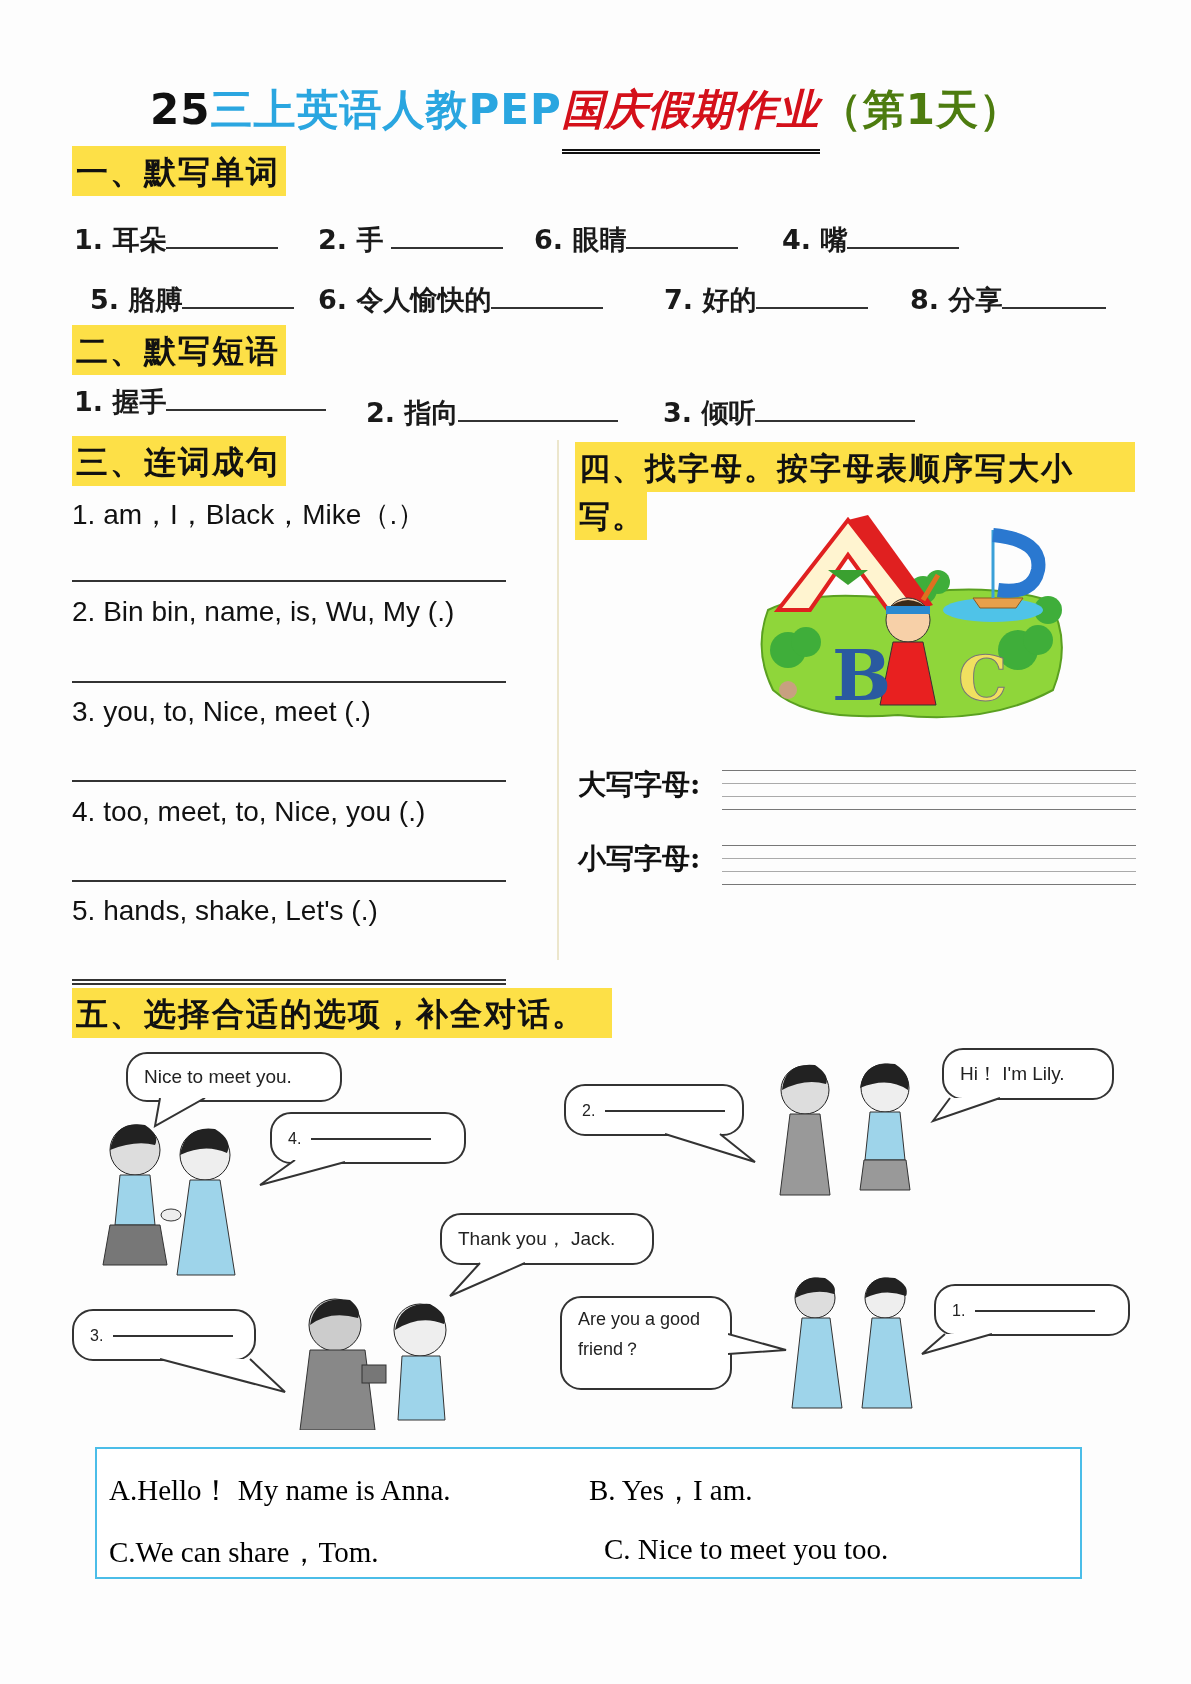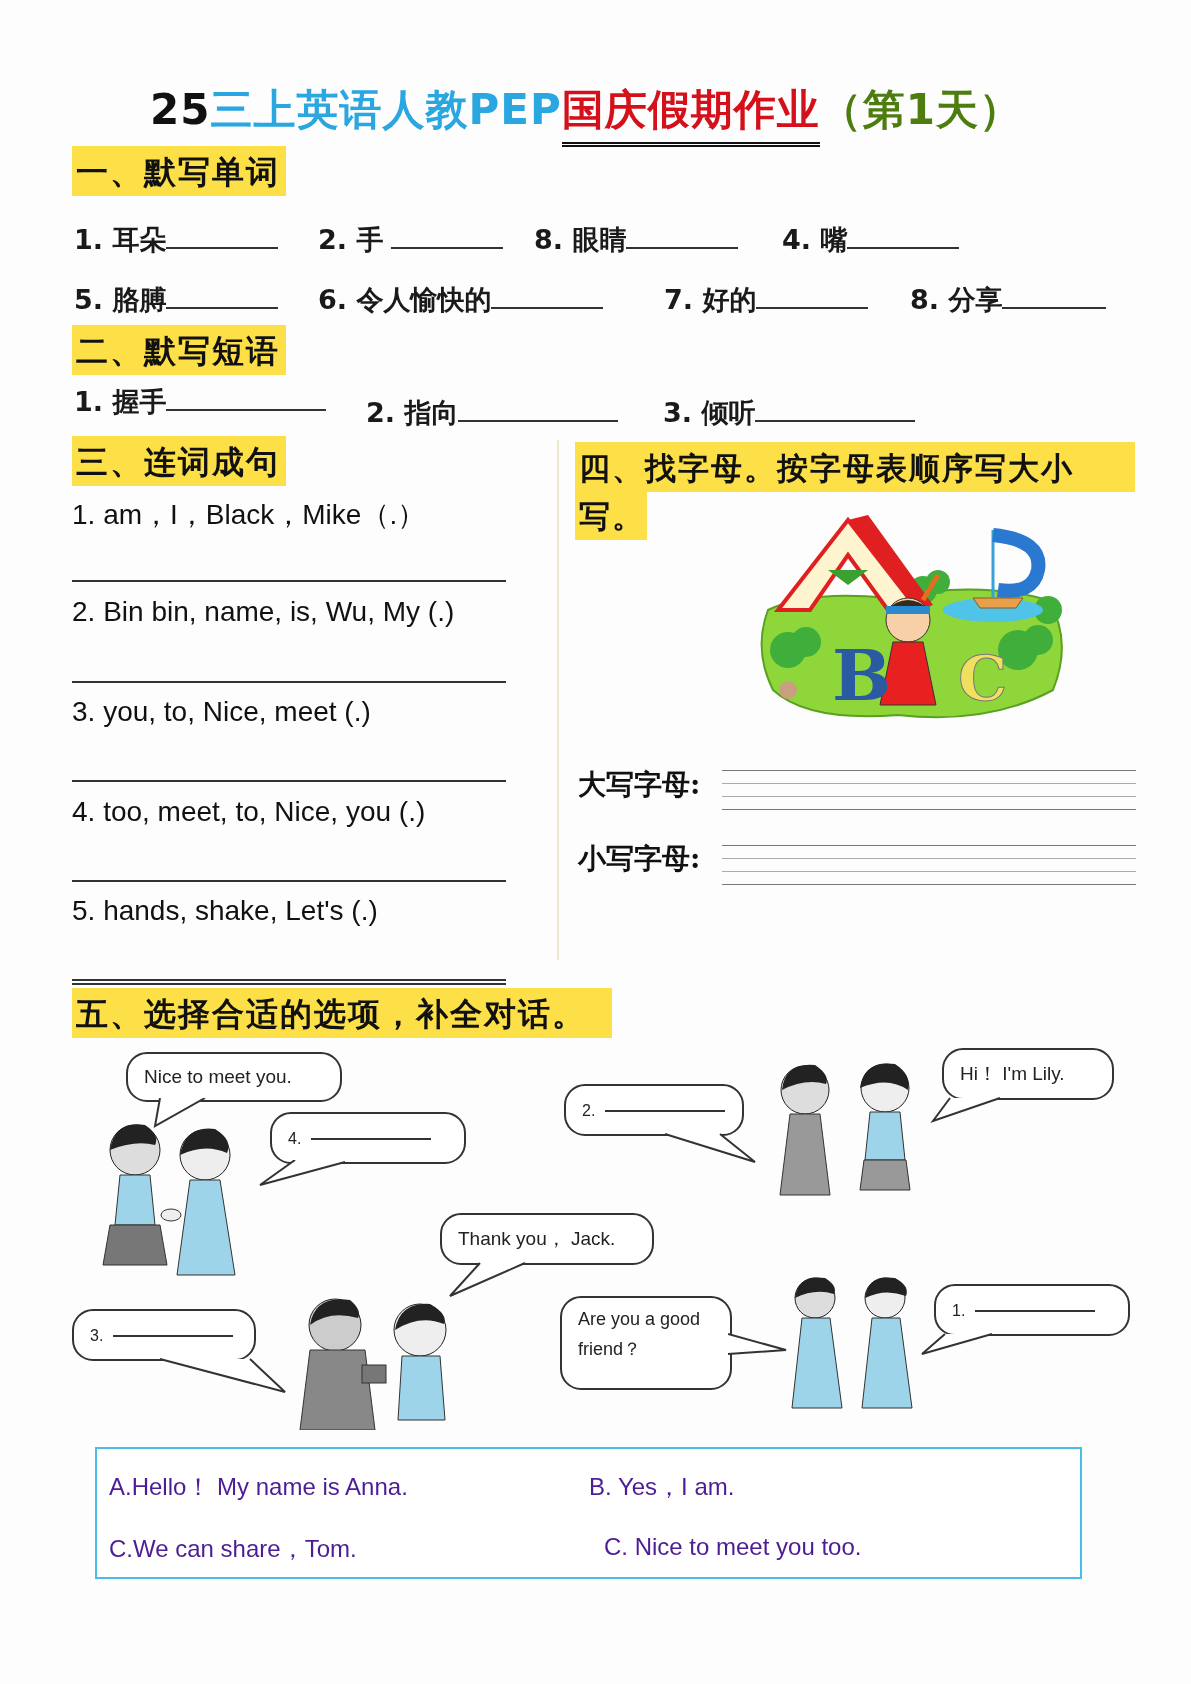--- a/index.html
+++ b/index.html
@@ -3,21 +3,21 @@
 <meta charset="utf-8">
 <style>
   * { box-sizing: border-box; margin: 0; padding: 0; }
   html, body { width: 1191px; height: 1684px; background: #fdfdfd; overflow: hidden; }
   body { position: relative; font-family: "DejaVu Sans", sans-serif; color: #1a1a1a; }
 
   .title { position: absolute; top: 82px; left: 150px; width: 930px; height: 64px; font-family: "DejaVu Sans", sans-serif; font-weight: bold; font-size: 42px; white-space: nowrap; letter-spacing: 1px; }
   .title .t-num { color: #111; }
   .title .t-blue { color: #2aa6e0; }
   .title .t-red { color: #d4101a; position: relative; }
-  .title .t-red-ul { border-bottom: 5px double #111; padding-bottom: 8px; }
+  .title .t-red-ul { border-bottom: 5px double #111; padding-bottom: 15px; font-style: italic; }
   .title .t-red2 { color: #4d7c0f; }
 
   .sec-head { position: absolute; background: #fde047; font-family: "DejaVu Serif", serif; font-weight: bold; font-size: 32px; color: #111; padding: 4px 6px 2px 4px; line-height: 44px; letter-spacing: 2px; }
 
   .word-item { position: absolute; font-family: "DejaVu Sans", sans-serif; font-size: 27px; font-weight: bold; color: #1a1a1a; white-space: nowrap; }
   .blank { display: inline-block; border-bottom: 2px solid #333; vertical-align: baseline; height: 1px; }
 
   .sentence { position: absolute; left: 72px; font-family: "Liberation Sans", sans-serif; font-size: 28px; color: #111; white-space: nowrap; }
   .answer-line { position: absolute; left: 72px; width: 434px; border-top: 2px solid #333; }
   .answer-double { position: absolute; left: 72px; width: 434px; height: 6px; border-top: 2px solid #333; border-bottom: 2px solid #333; }
@@ -29,37 +29,37 @@
   .lines4 div { height: 1px; background: #777; margin-bottom: 12px; }
   .lines4 div:nth-child(2), .lines4 div:nth-child(3) { background: #aaa; }
 
   .scene { position: absolute; }
 
   .bubble { position: absolute; border: 2px solid #333; border-radius: 21px; background: #fff; font-family: "Liberation Sans", sans-serif; font-size: 19px; color: #222; padding: 0 16px; white-space: nowrap; }
   .bubble .bnum { font-size: 16px; margin-right: 10px; }
   .bubble .bline { display: inline-block; width: 120px; border-bottom: 2px solid #333; vertical-align: middle; }
 
   .options-box { position: absolute; left: 95px; top: 1447px; width: 987px; height: 132px; border: 2px solid #4bbde8; background: #fff; }
-  .opt { position: absolute; font-family: Liberation Sans, sans-serif; font-size: 24px; color: #4c1d95; white-space: nowrap; }
+  .opt { position: absolute; font-family: Liberation Serif, serif; font-size: 29px; color: #000000; white-space: nowrap; }
 </style>
 </head>
 <body>
 
 <div class="title">
   <span class="t-num">25</span><span class="t-blue">三上英语人教PEP</span><span class="t-red t-red-ul">国庆假期作业</span><span class="t-red2">（第1天）</span>
 </div>
 
 <div class="sec-head" style="left:72px;top:146px;">一、默写单词</div>
 
 <div class="word-item" style="left:74px;top:222px;"><span>1. 耳朵</span><span class="blank" style="width:112px"></span></div>
 <div class="word-item" style="left:318px;top:222px;"><span>2. 手</span><span class="blank" style="width:112px;margin-left:8px"></span></div>
-<div class="word-item" style="left:534px;top:222px;"><span>8. 眼睛</span><span class="blank" style="width:112px"></span></div>
+<div class="word-item" style="left:534px;top:222px;"><span>6. 眼睛</span><span class="blank" style="width:112px"></span></div>
 <div class="word-item" style="left:782px;top:222px;"><span>4. 嘴</span><span class="blank" style="width:112px"></span></div>
 
-<div class="word-item" style="left:74px;top:282px;"><span>5. 胳膊</span><span class="blank" style="width:112px"></span></div>
+<div class="word-item" style="left:90px;top:282px;"><span>5. 胳膊</span><span class="blank" style="width:112px"></span></div>
 <div class="word-item" style="left:318px;top:282px;"><span>6. 令人愉快的</span><span class="blank" style="width:112px"></span></div>
 <div class="word-item" style="left:664px;top:282px;"><span>7. 好的</span><span class="blank" style="width:112px"></span></div>
 <div class="word-item" style="left:910px;top:282px;"><span>8. 分享</span><span class="blank" style="width:104px"></span></div>
 
 <div class="sec-head" style="left:72px;top:325px;">二、默写短语</div>
 <div class="word-item" style="left:74px;top:384px;"><span>1. 握手</span><span class="blank" style="width:160px"></span></div>
 <div class="word-item" style="left:366px;top:395px;"><span>2. 指向</span><span class="blank" style="width:160px"></span></div>
 <div class="word-item" style="left:663px;top:395px;"><span>3. 倾听</span><span class="blank" style="width:160px"></span></div>
 
 <div class="sec-head" style="left:72px;top:436px;">三、连词成句</div>

